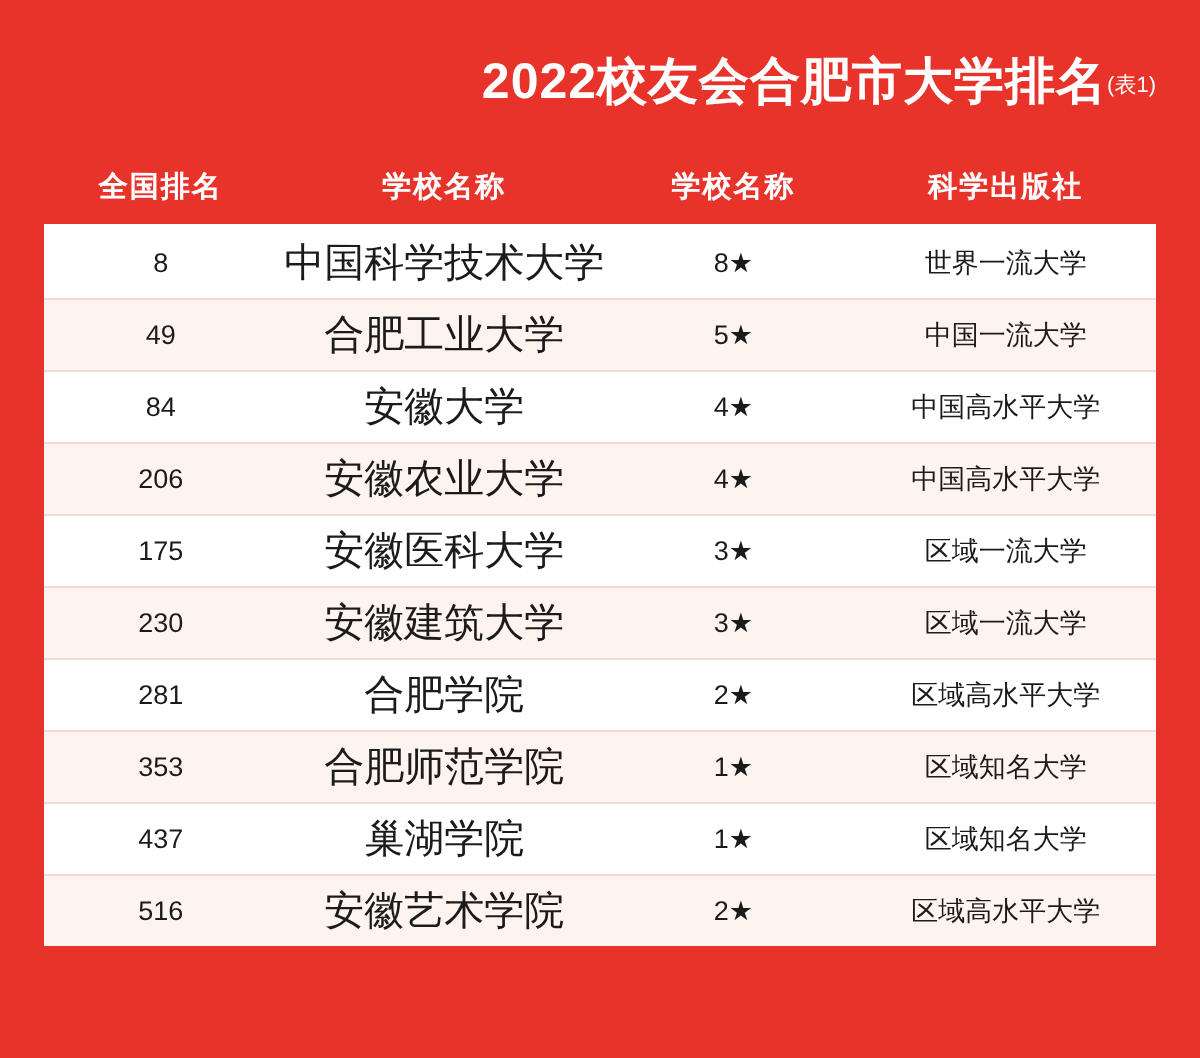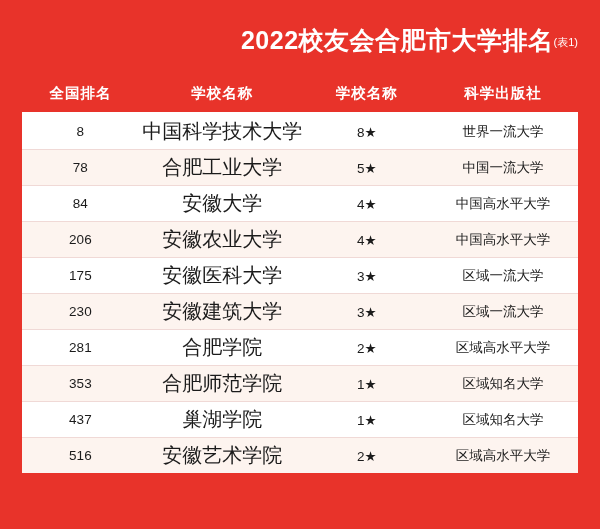--- a/index.html
+++ b/index.html
@@ -124,21 +124,21 @@
       </tr>
     </thead>
     <tbody>
       <tr>
         <td class="rank">8</td>
         <td class="name">中国科学技术大学</td>
         <td class="star">8★</td>
         <td class="level">世界一流大学</td>
       </tr>
       <tr>
-        <td class="rank">78</td>
+        <td class="rank">49</td>
         <td class="name">合肥工业大学</td>
         <td class="star">5★</td>
         <td class="level">中国一流大学</td>
       </tr>
       <tr>
         <td class="rank">84</td>
         <td class="name">安徽大学</td>
         <td class="star">4★</td>
         <td class="level">中国高水平大学</td>
       </tr>

